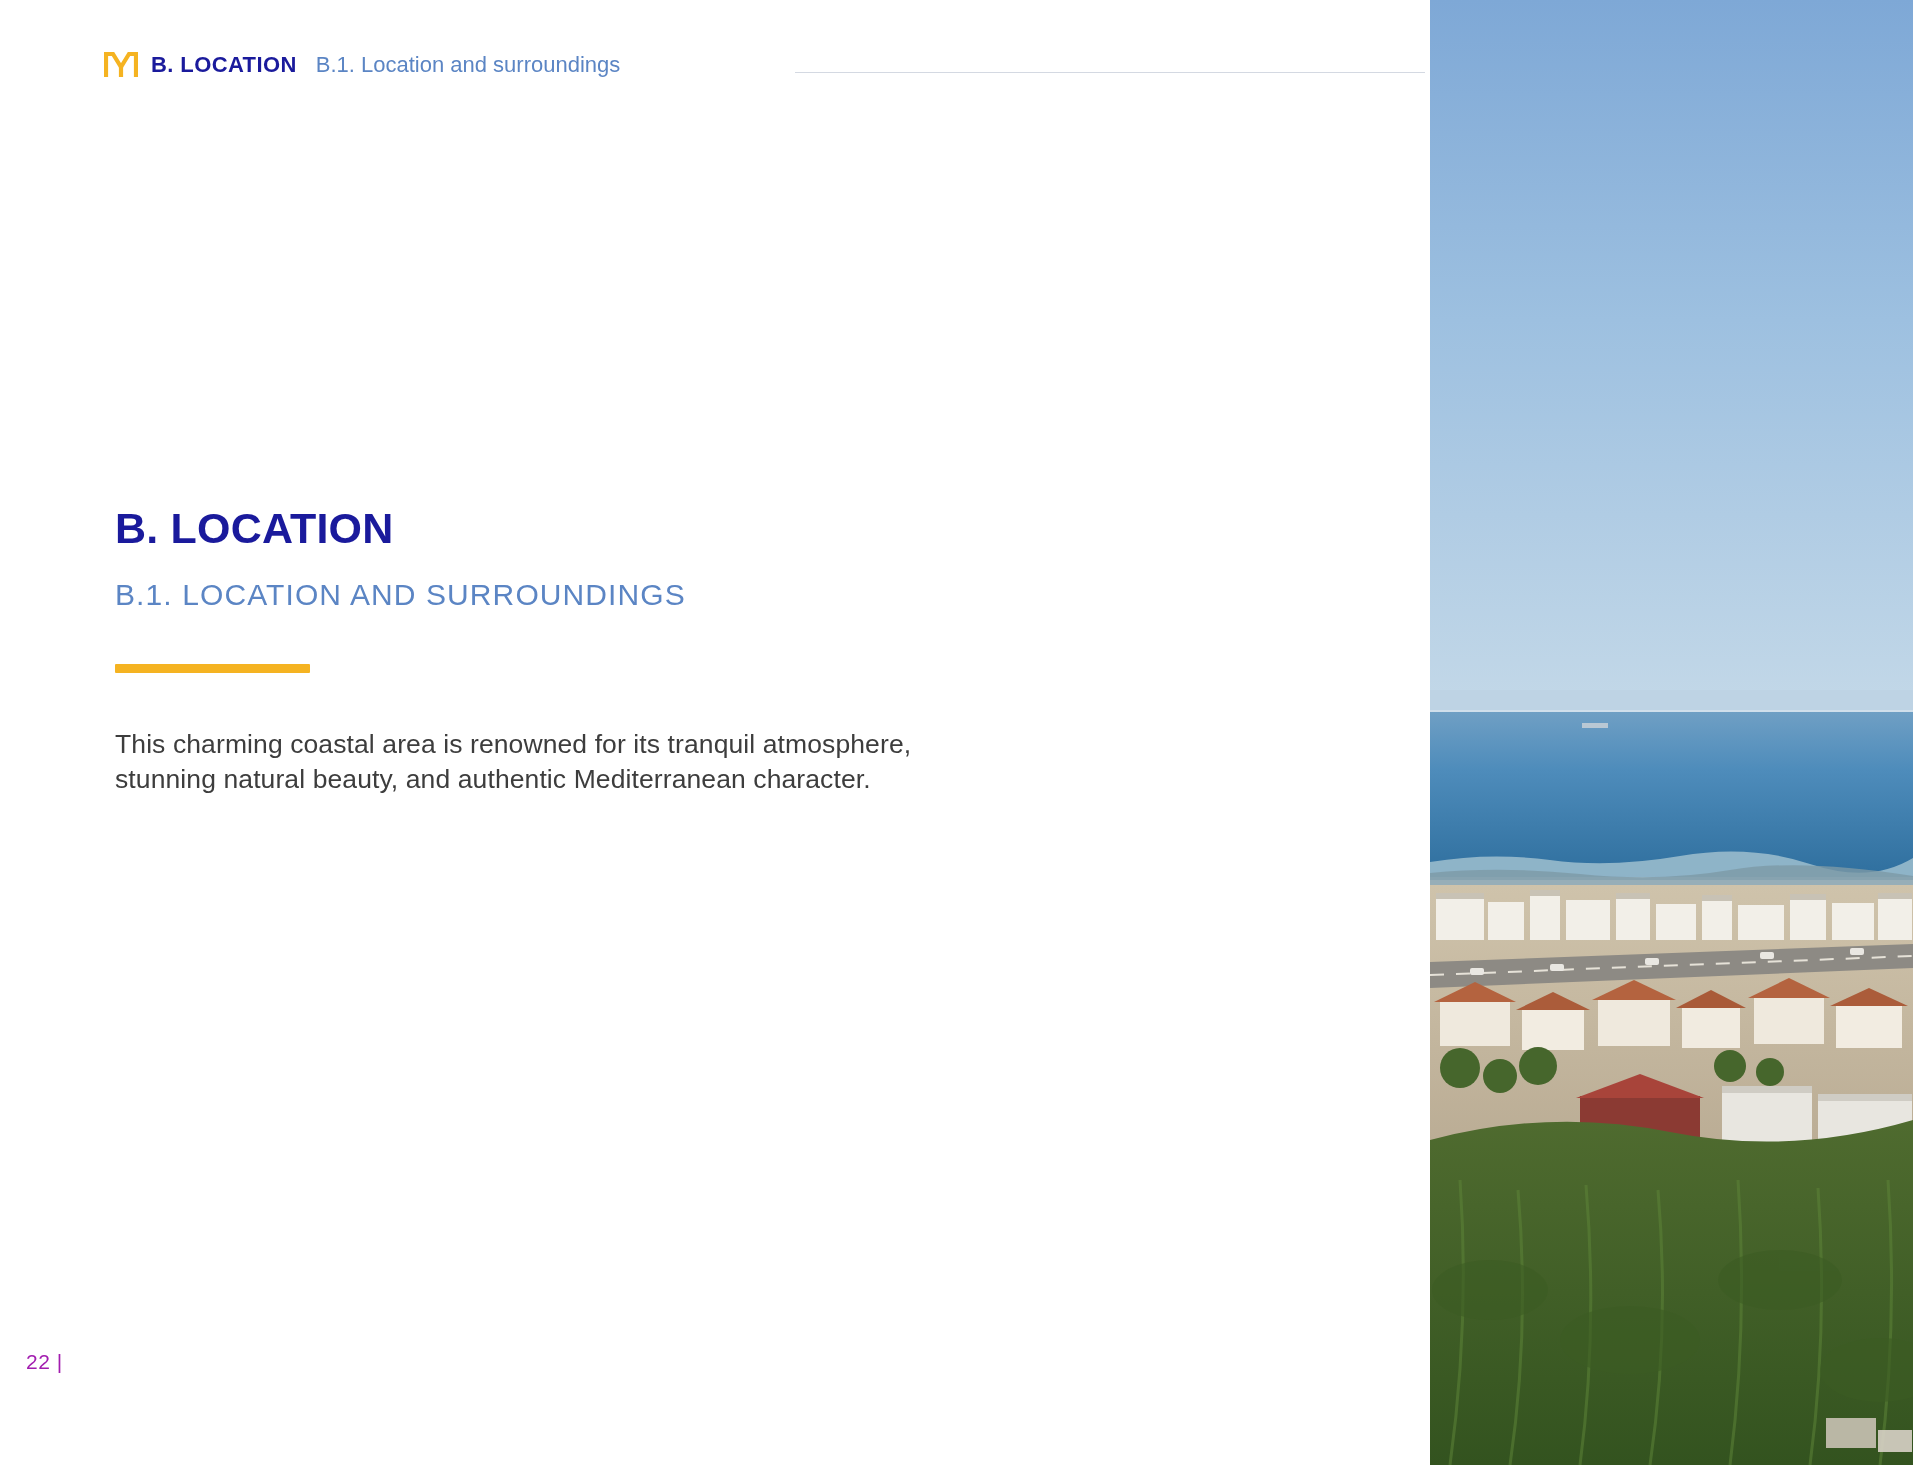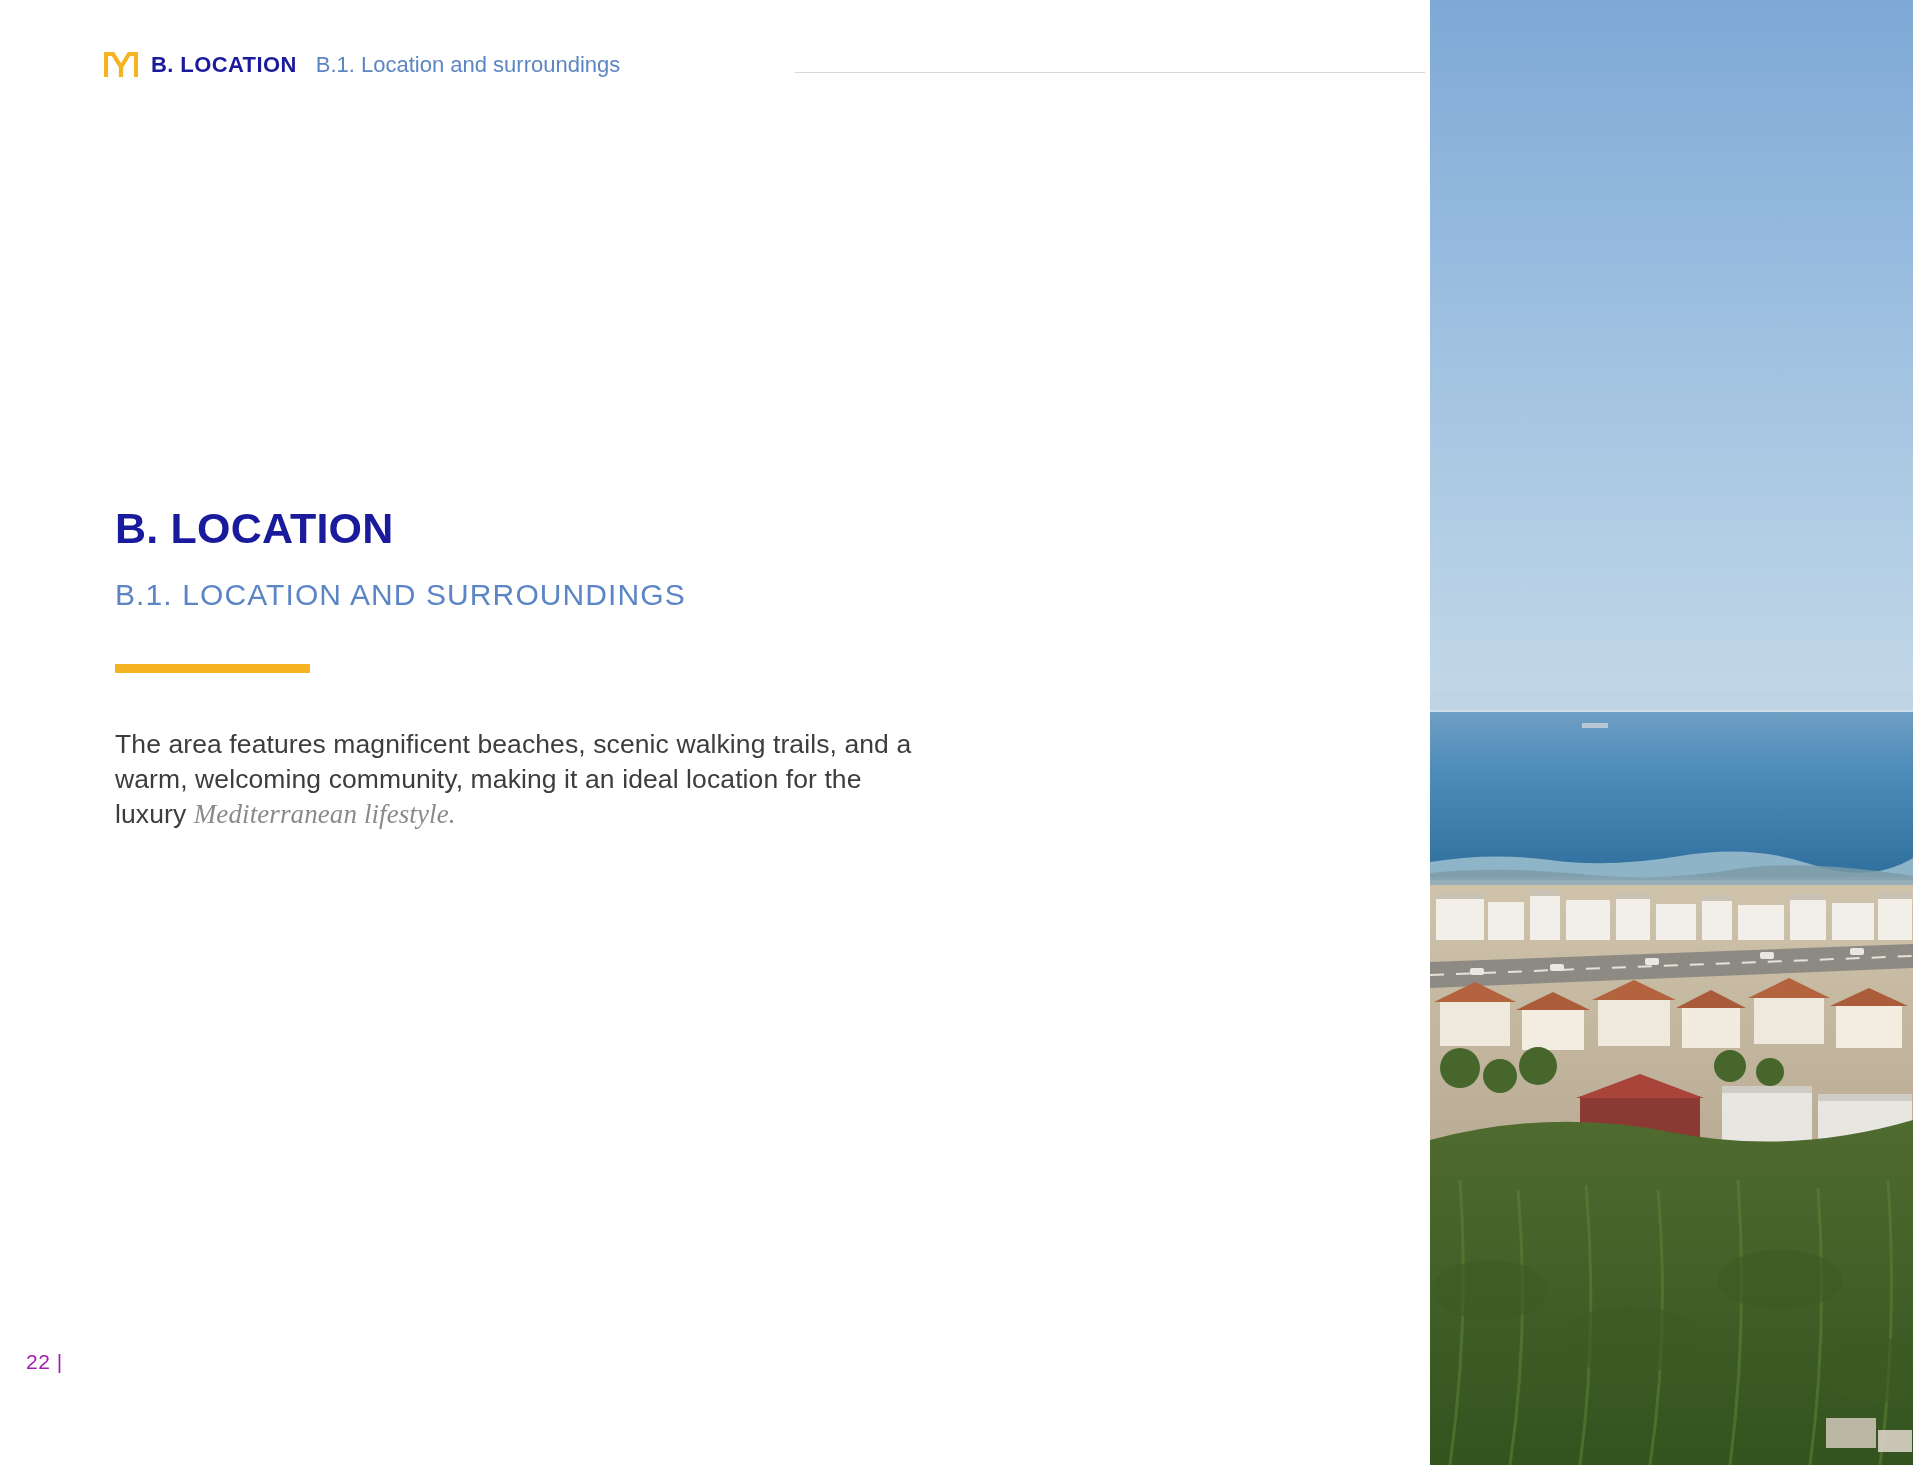--- a/index.html
+++ b/index.html
@@ -141,21 +141,21 @@
   </div>
   <div class="header-rule"></div>
 
   <div class="content">
     <h1 class="title-main">B. LOCATION</h1>
     <h2 class="title-sub">B.1. LOCATION AND SURROUNDINGS</h2>
     <div class="accent-bar"></div>
 
     <div class="body-block">
       <p class="para">
-        <span>The area features magnificent beaches, scenic walking trails, and a warm, welcoming community, making it an ideal location for the luxury </span><span class="serif-em">Mediterranean lifestyle.</span>
+        <span>This charming coastal area is renowned for its tranquil atmosphere, stunning natural beauty, and authentic Mediterranean character.</span><span class="serif-em"></span>
       </p>
     </div>
   </div>
 
   <div class="footer">22 |</div>
 
   <div class="photo">
     <svg class="photo-svg" viewBox="0 0 483 1465" preserveAspectRatio="xMidYMid slice" aria-hidden="true">
       <defs>
         <linearGradient id="sky" x1="0" y1="0" x2="0" y2="1">

